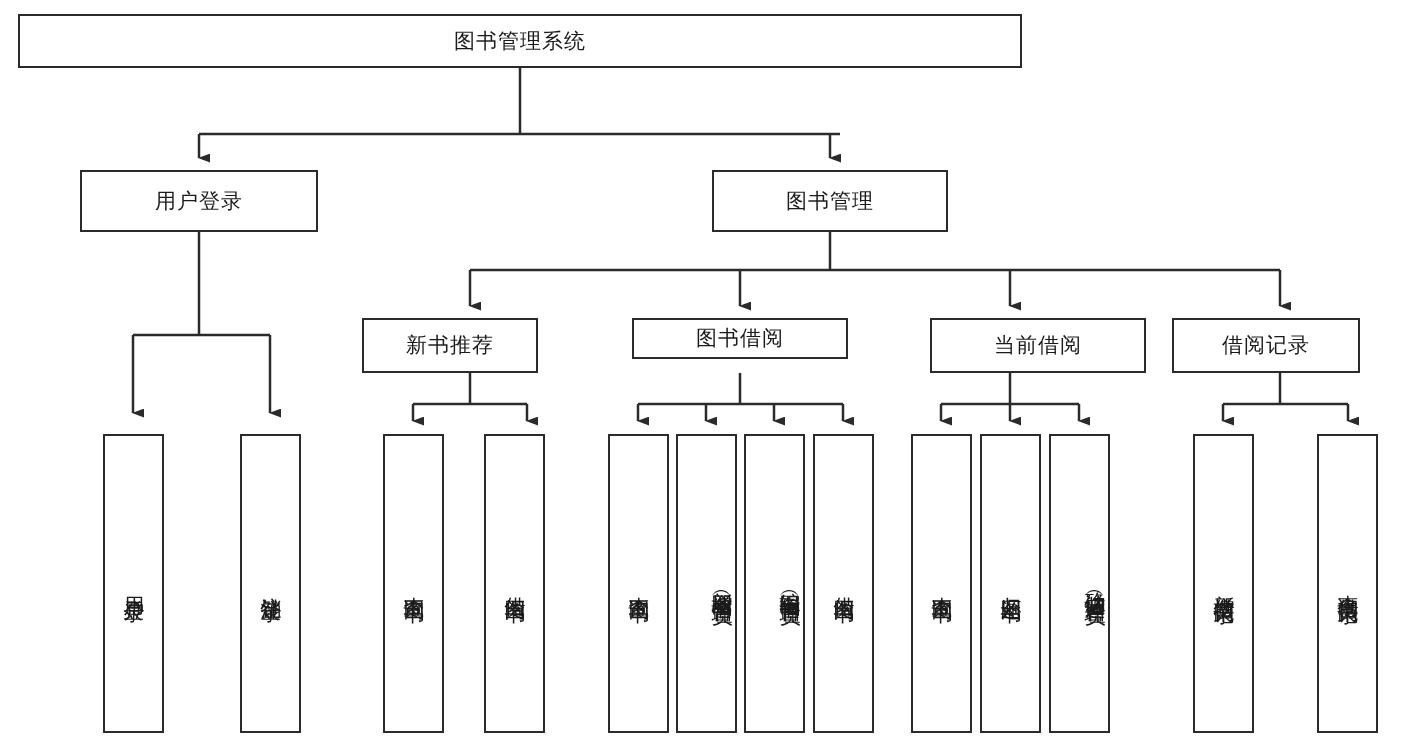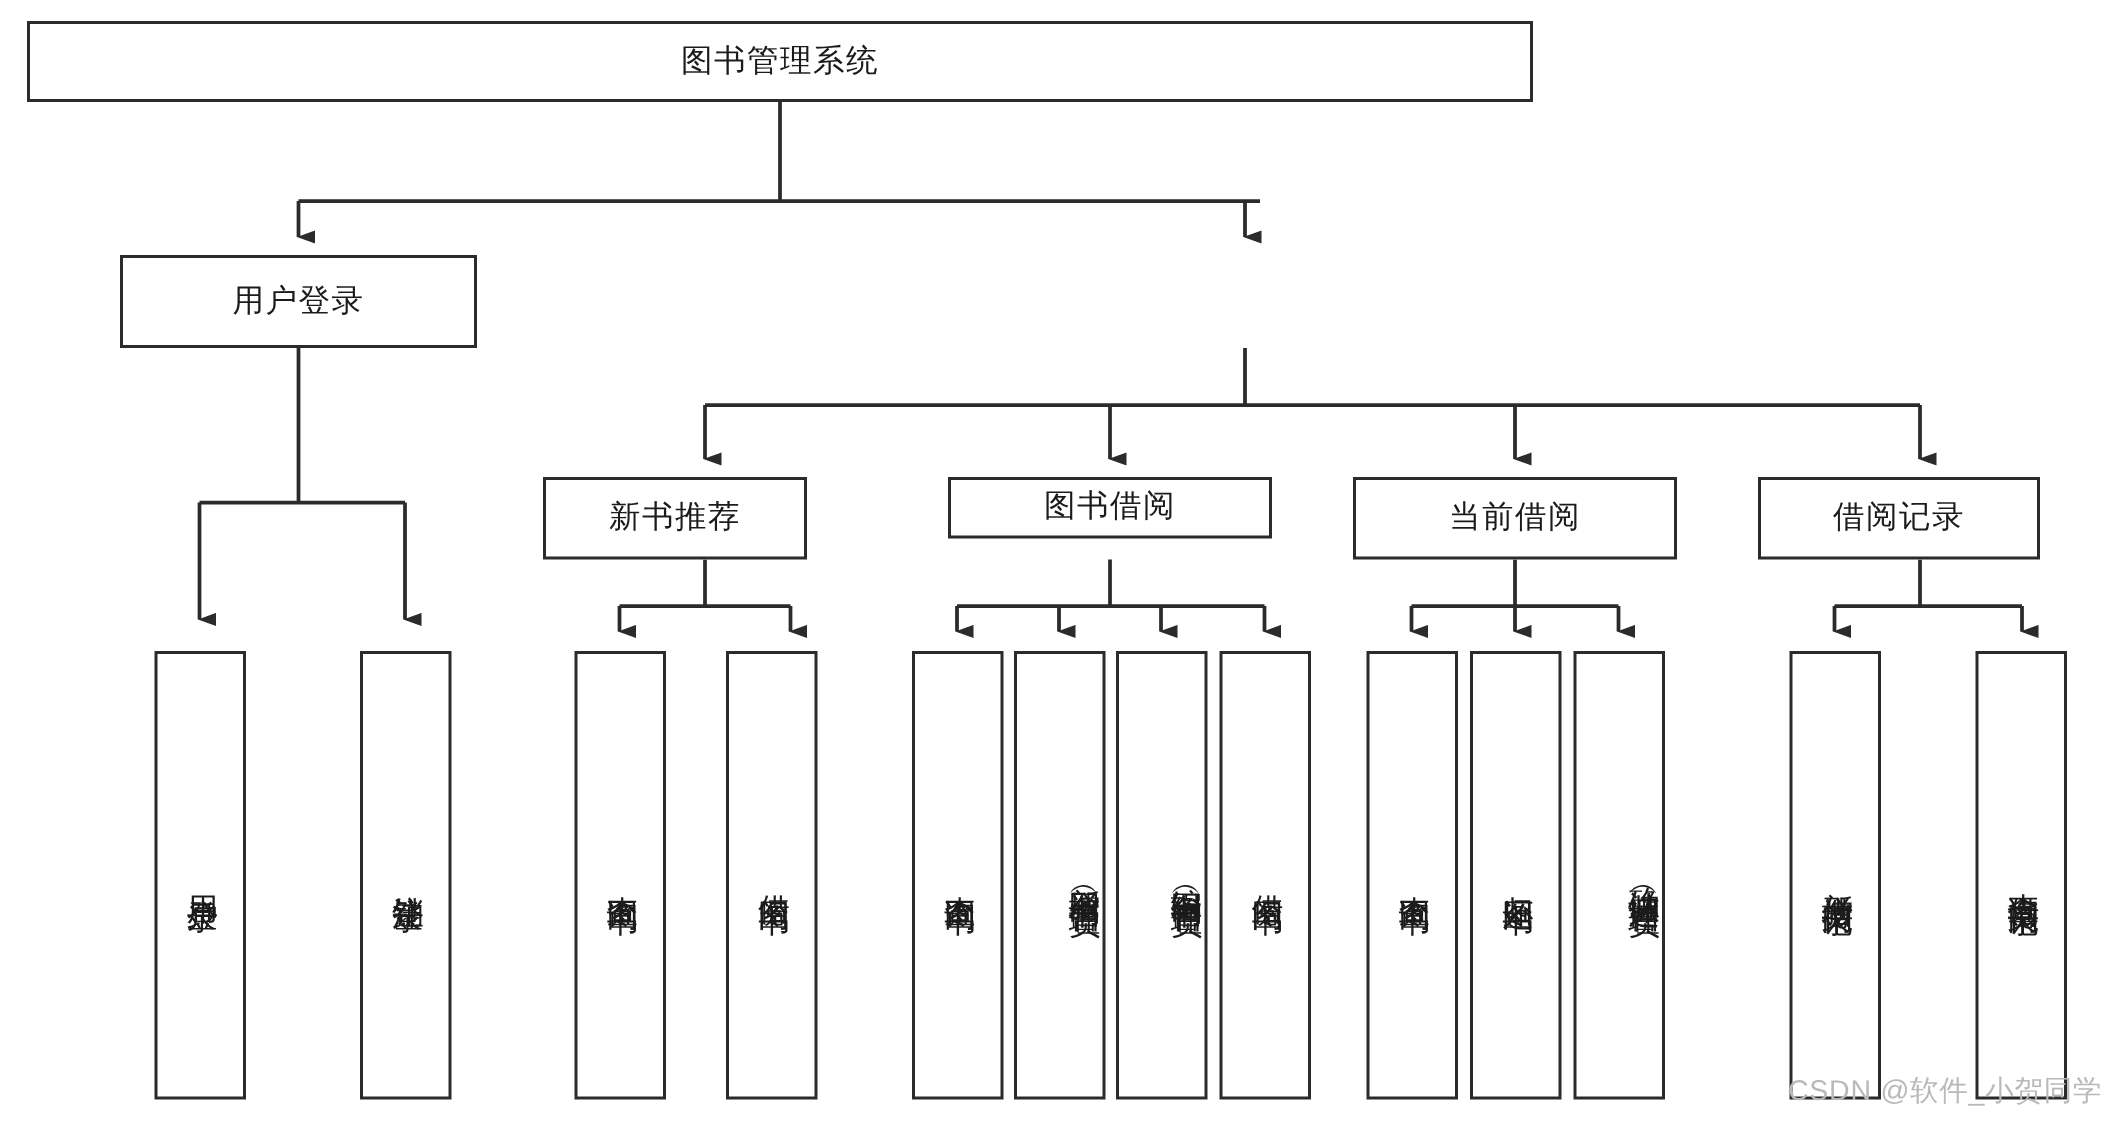--- a/index.html
+++ b/index.html
@@ -118,28 +118,31 @@
     </g>
   </svg>
 
   <div class="node horiz" style="left:18px; top:14px; width:1004px; height:54px;">
     <span>图书管理系统</span>
   </div>
 
   <div class="node horiz" style="left:80px; top:170px; width:238px; height:62px;">
     <span>用户登录</span>
   </div>
+  <div class="node horiz" style="left:712px; top:170px; width:236px; height:62px;">
+    <span>图书管理</span>
+  </div>
 
   <div class="node horiz" style="left:362px; top:318px; width:176px; height:55px;">
     <span>新书推荐</span>
   </div>
   <div class="node horiz" style="left:632px; top:318px; width:216px; height:41px;">
     <span>图书借阅</span>
   </div>
-  <div class="node horiz" style="left:902px; top:318px; width:216px; height:55px;">
+  <div class="node horiz" style="left:930px; top:318px; width:216px; height:55px;">
     <span>当前借阅</span>
   </div>
   <div class="node horiz" style="left:1172px; top:318px; width:188px; height:55px;">
     <span>借阅记录</span>
   </div>
 
   <div class="node vert midalign" style="left:103px; top:434px; width:61px; height:299px;">
     <span>用户登录</span>
   </div>
   <div class="node vert midalign" style="left:240px; top:434px; width:61px; height:299px;">
@@ -176,15 +179,14 @@
     <span>确认归还（管理员）</span>
   </div>
 
   <div class="node vert midalign" style="left:1193px; top:434px; width:61px; height:299px;">
     <span>新增借阅记录</span>
   </div>
   <div class="node vert midalign" style="left:1317px; top:434px; width:61px; height:299px;">
     <span>查询借阅记录</span>
   </div>
 
-  <div class="watermark" style="left:1192px; top:714px;">CSDN @软件_小贺同学</div>
 
 </div>
 
 </body></html>

